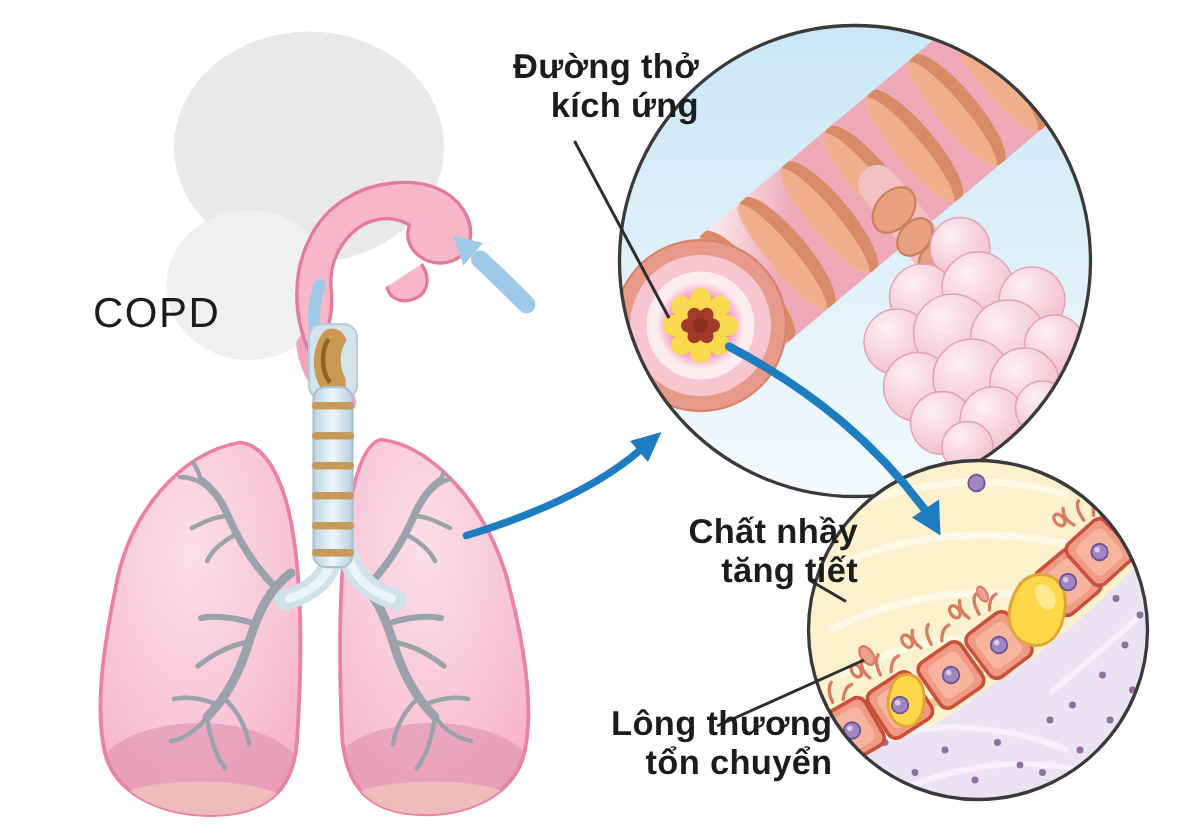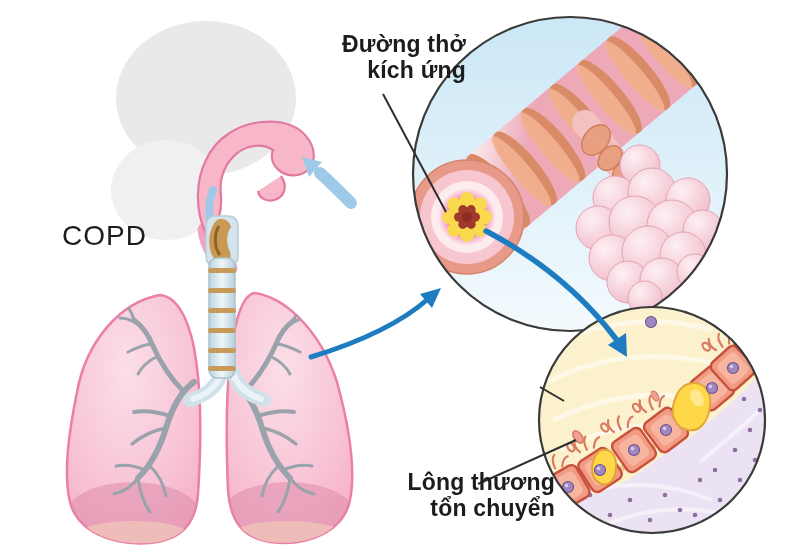--- a/index.html
+++ b/index.html
@@ -404,26 +404,30 @@
     <polygon class="arrow-blue-fill" points="627,357 626,333 608,345"></polygon>
   </g>
 
   <g>
     <path class="stroke-leader" d="M383,94 L446,212"></path>
     <path class="stroke-leader" d="M540,387 L564,401"></path>
     <path class="stroke-leader" d="M478,484 L576,440"></path>
   </g>
 </svg>
 
-<div class="lbl-copd" style="left:62px;top:220px;">COPD</div>
+<div class="lbl-copd" style="left:62px;top:193px;">COPD</div>
 
 <div class="lbl" style="left:288px;top:32px;width:178px;">
   <div>Đường thở</div>
   <div>kích ứng</div>
 </div>
 
+<div class="lbl" style="left:392px;top:342px;width:180px;">
+  <div>Chất nhầy</div>
+  <div>tăng tiết</div>
+</div>
 
 <div class="lbl" style="left:375px;top:470px;width:180px;">
   <div>Lông thương</div>
   <div>tổn chuyển</div>
 </div>
 
 </div>
 
 </body></html>

